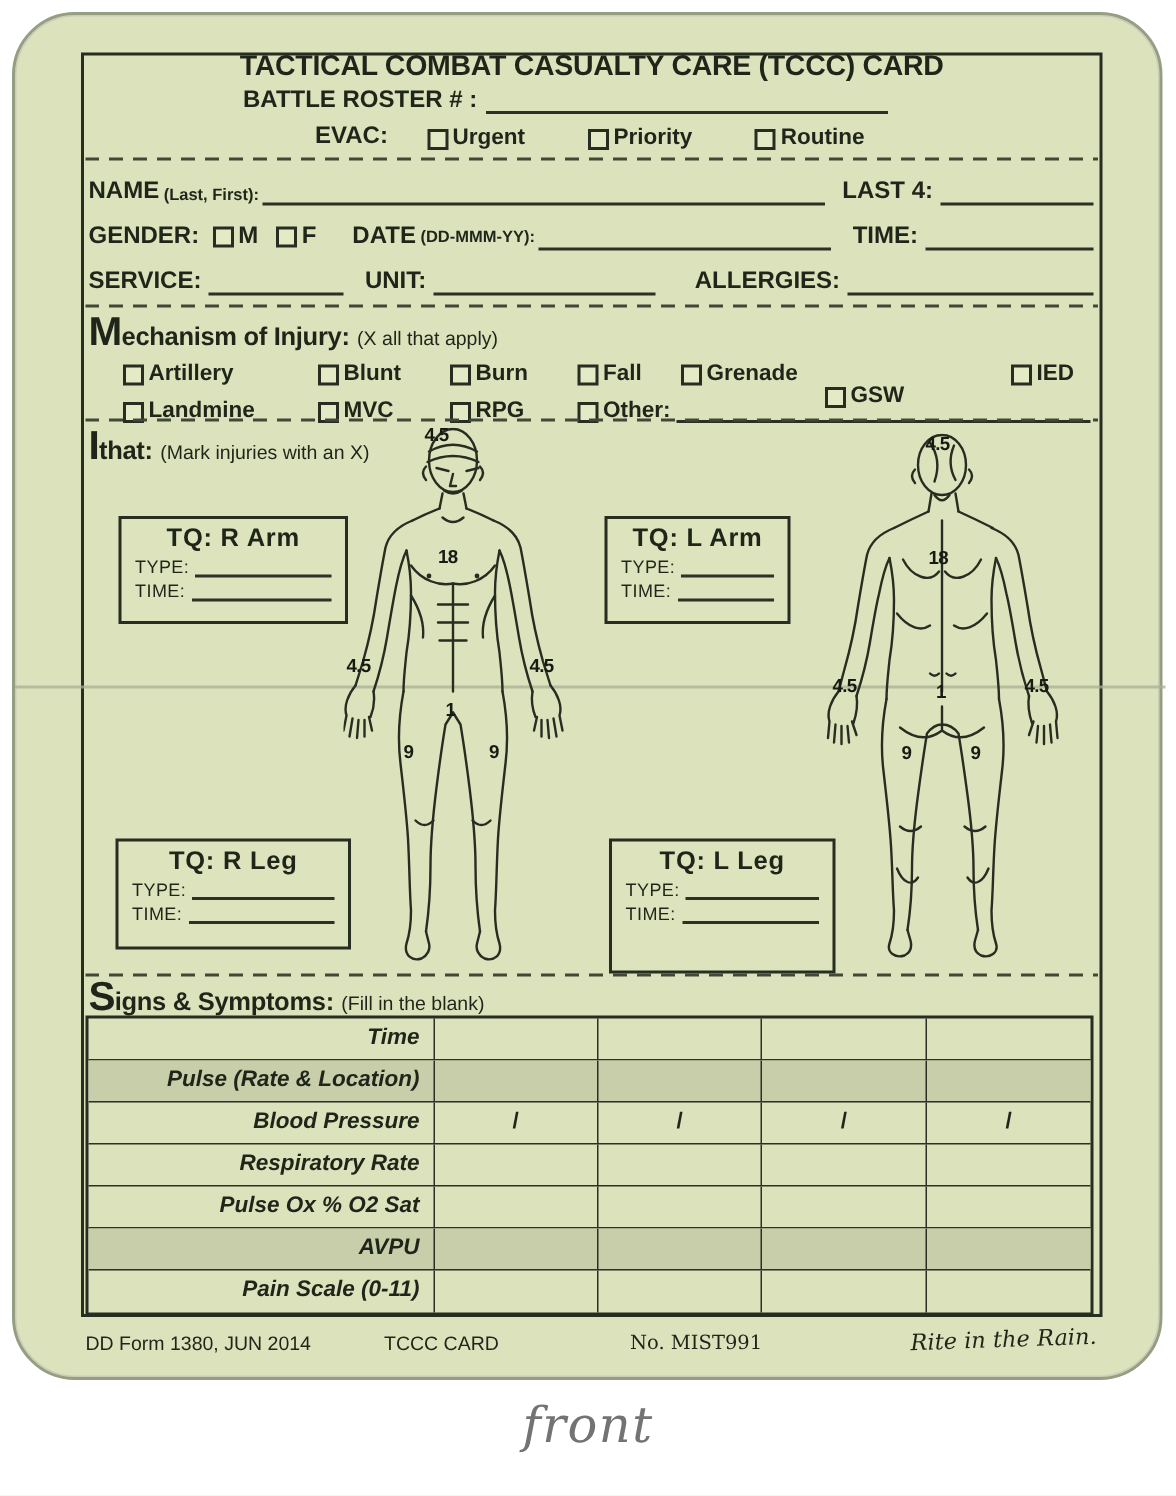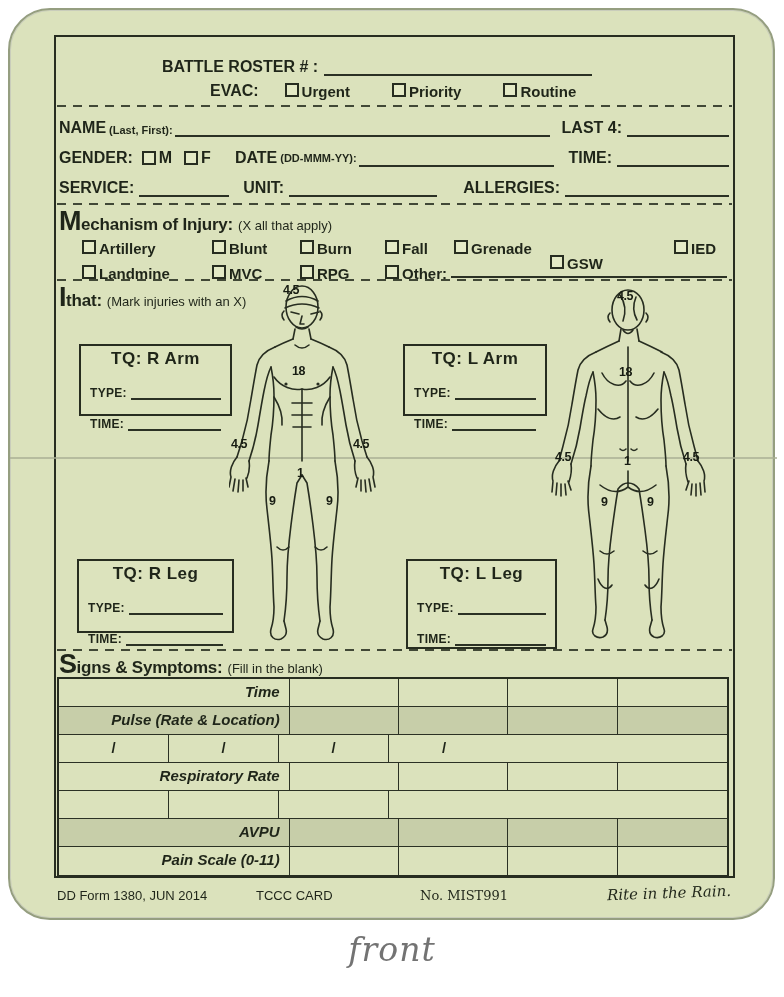--- a/index.html
+++ b/index.html
@@ -21,27 +21,27 @@
   .dashed { position:absolute; left:47px; width:675px; height:2px;
     background:repeating-linear-gradient(90deg,#414836 0 9px, transparent 9px 16px); }
   .abs { position:absolute; }
   .flex { display:flex; align-items:flex-end; }
   .title { left:44px; top:24px; width:681px; text-align:center; font-size:19px; font-weight:bold; letter-spacing:-0.2px; }
   .lab16 { font-size:16px; font-weight:bold; white-space:nowrap; }
   .note  { font-size:11px; font-weight:bold; white-space:nowrap; margin:0 2px 1px 3px; }
   .note13{ font-size:13px; font-weight:normal; white-space:nowrap; margin-left:5px; }
   .fill { display:inline-block; border-bottom:2px solid #2b3124; height:15px; }
   .cb { display:inline-block; width:14px; height:14px; border:2px solid #272d20; margin:0 3px 0 0; background:#e4eac6; flex:none; }
-  .cbitem { position:absolute; display:flex; align-items:flex-start; font-size:15px; font-weight:bold; }
+  .cbitem { position:absolute; display:flex; align-items:flex-end; font-size:15px; font-weight:bold; }
   .dropcap { font-size:27px; font-weight:bold; line-height:20px; letter-spacing:-0.5px; }
   .sechead { display:flex; align-items:baseline; }
   .sechead .h { font-size:17px; font-weight:bold; letter-spacing:-0.2px; }
   .tqbox { position:absolute; border:2px solid #272d20; padding:3px 9px 4px 9px; background:rgba(221,228,190,.55); }
   .tqbox .t { text-align:center; font-size:17px; font-weight:bold; letter-spacing:0.5px; }
-  .tqrow { display:flex; align-items:flex-end; font-size:12px; font-weight:bold; margin-top:17px; letter-spacing:0.3px; }
+  .tqrow { display:flex; align-items:flex-end; font-size:12px; font-weight:normal; margin-top:2px; letter-spacing:0.3px; }
   .tqrow .fill { flex:1; height:13px; margin-left:4px; }
   .figure { position:absolute; }
   .figure svg { position:absolute; left:0; top:0; }
   .fig-num { position:absolute; font-size:12.5px; font-weight:bold; letter-spacing:-0.5px; color:#171c12; }
   .sstable { position:absolute; left:47px; top:667px; width:672px; border:2px solid #272d20; }
   .trow { display:flex; height:28px; }
   .trow.shaded { background:#c7cea9; }
   .trow > div { border-right:1.5px solid #2b3124; }
   .trow > div:last-child { border-right:none; }
   .trow { border-bottom:1.5px solid #2b3124; }
@@ -57,20 +57,21 @@
   svg circle.dot { fill:#272d20; stroke:none; }
 </style>
 </head>
 <body>
 
 <div class="page">
   <div class="card">
     <div class="inner"></div>
     <div class="fold"></div>
 
+    <div class="abs title">TACTICAL COMBAT CASUALTY CARE (TCCC) CARD</div>
     <div class="abs flex" style="left:152px; top:48px;">
       <span class="lab16">BATTLE ROSTER # :</span>
       <span class="fill" style="width:268px; margin-left:6px;"></span>
     </div>
     <div class="abs" style="left:200px; top:72px; display:flex; align-items:center;">
       <span class="lab16">EVAC:</span>
       <span class="cbitem" style="position:static; margin-left:26px;">
         <span class="cb"></span>
         <span>Urgent</span>
       </span>
@@ -247,21 +248,21 @@
       <div class="t">TQ:  R Arm</div>
       <div class="tqrow">
           <span>TYPE:</span>
           <span class="fill"></span>
         </div>
       <div class="tqrow">
           <span>TIME:</span>
           <span class="fill"></span>
         </div>
     </div>
-    <div class="tqbox" style="left:393px; top:334px; width:144px; height:72px;">
+    <div class="tqbox" style="left:393px; top:334px; width:124px; height:72px;">
       <div class="t">TQ:  L Arm</div>
       <div class="tqrow">
           <span>TYPE:</span>
           <span class="fill"></span>
         </div>
       <div class="tqrow">
           <span>TIME:</span>
           <span class="fill"></span>
         </div>
     </div>
@@ -305,33 +306,35 @@
         <div class="tcell"></div>
       </div>
       <div class="trow shaded">
         <div class="tlabel">Pulse (Rate &amp; Location)</div>
         <div class="tcell"></div>
         <div class="tcell"></div>
         <div class="tcell"></div>
         <div class="tcell"></div>
       </div>
       <div class="trow">
+        <div class="tlabel">Blood Pressure</div>
         <div class="tcell">/</div>
         <div class="tcell">/</div>
         <div class="tcell">/</div>
         <div class="tcell">/</div>
       </div>
       <div class="trow">
         <div class="tlabel">Respiratory Rate</div>
         <div class="tcell"></div>
         <div class="tcell"></div>
         <div class="tcell"></div>
         <div class="tcell"></div>
       </div>
       <div class="trow">
+        <div class="tlabel">Pulse Ox % O2 Sat</div>
         <div class="tcell"></div>
         <div class="tcell"></div>
         <div class="tcell"></div>
         <div class="tcell"></div>
       </div>
       <div class="trow shaded">
         <div class="tlabel">AVPU</div>
         <div class="tcell"></div>
         <div class="tcell"></div>
         <div class="tcell"></div>

